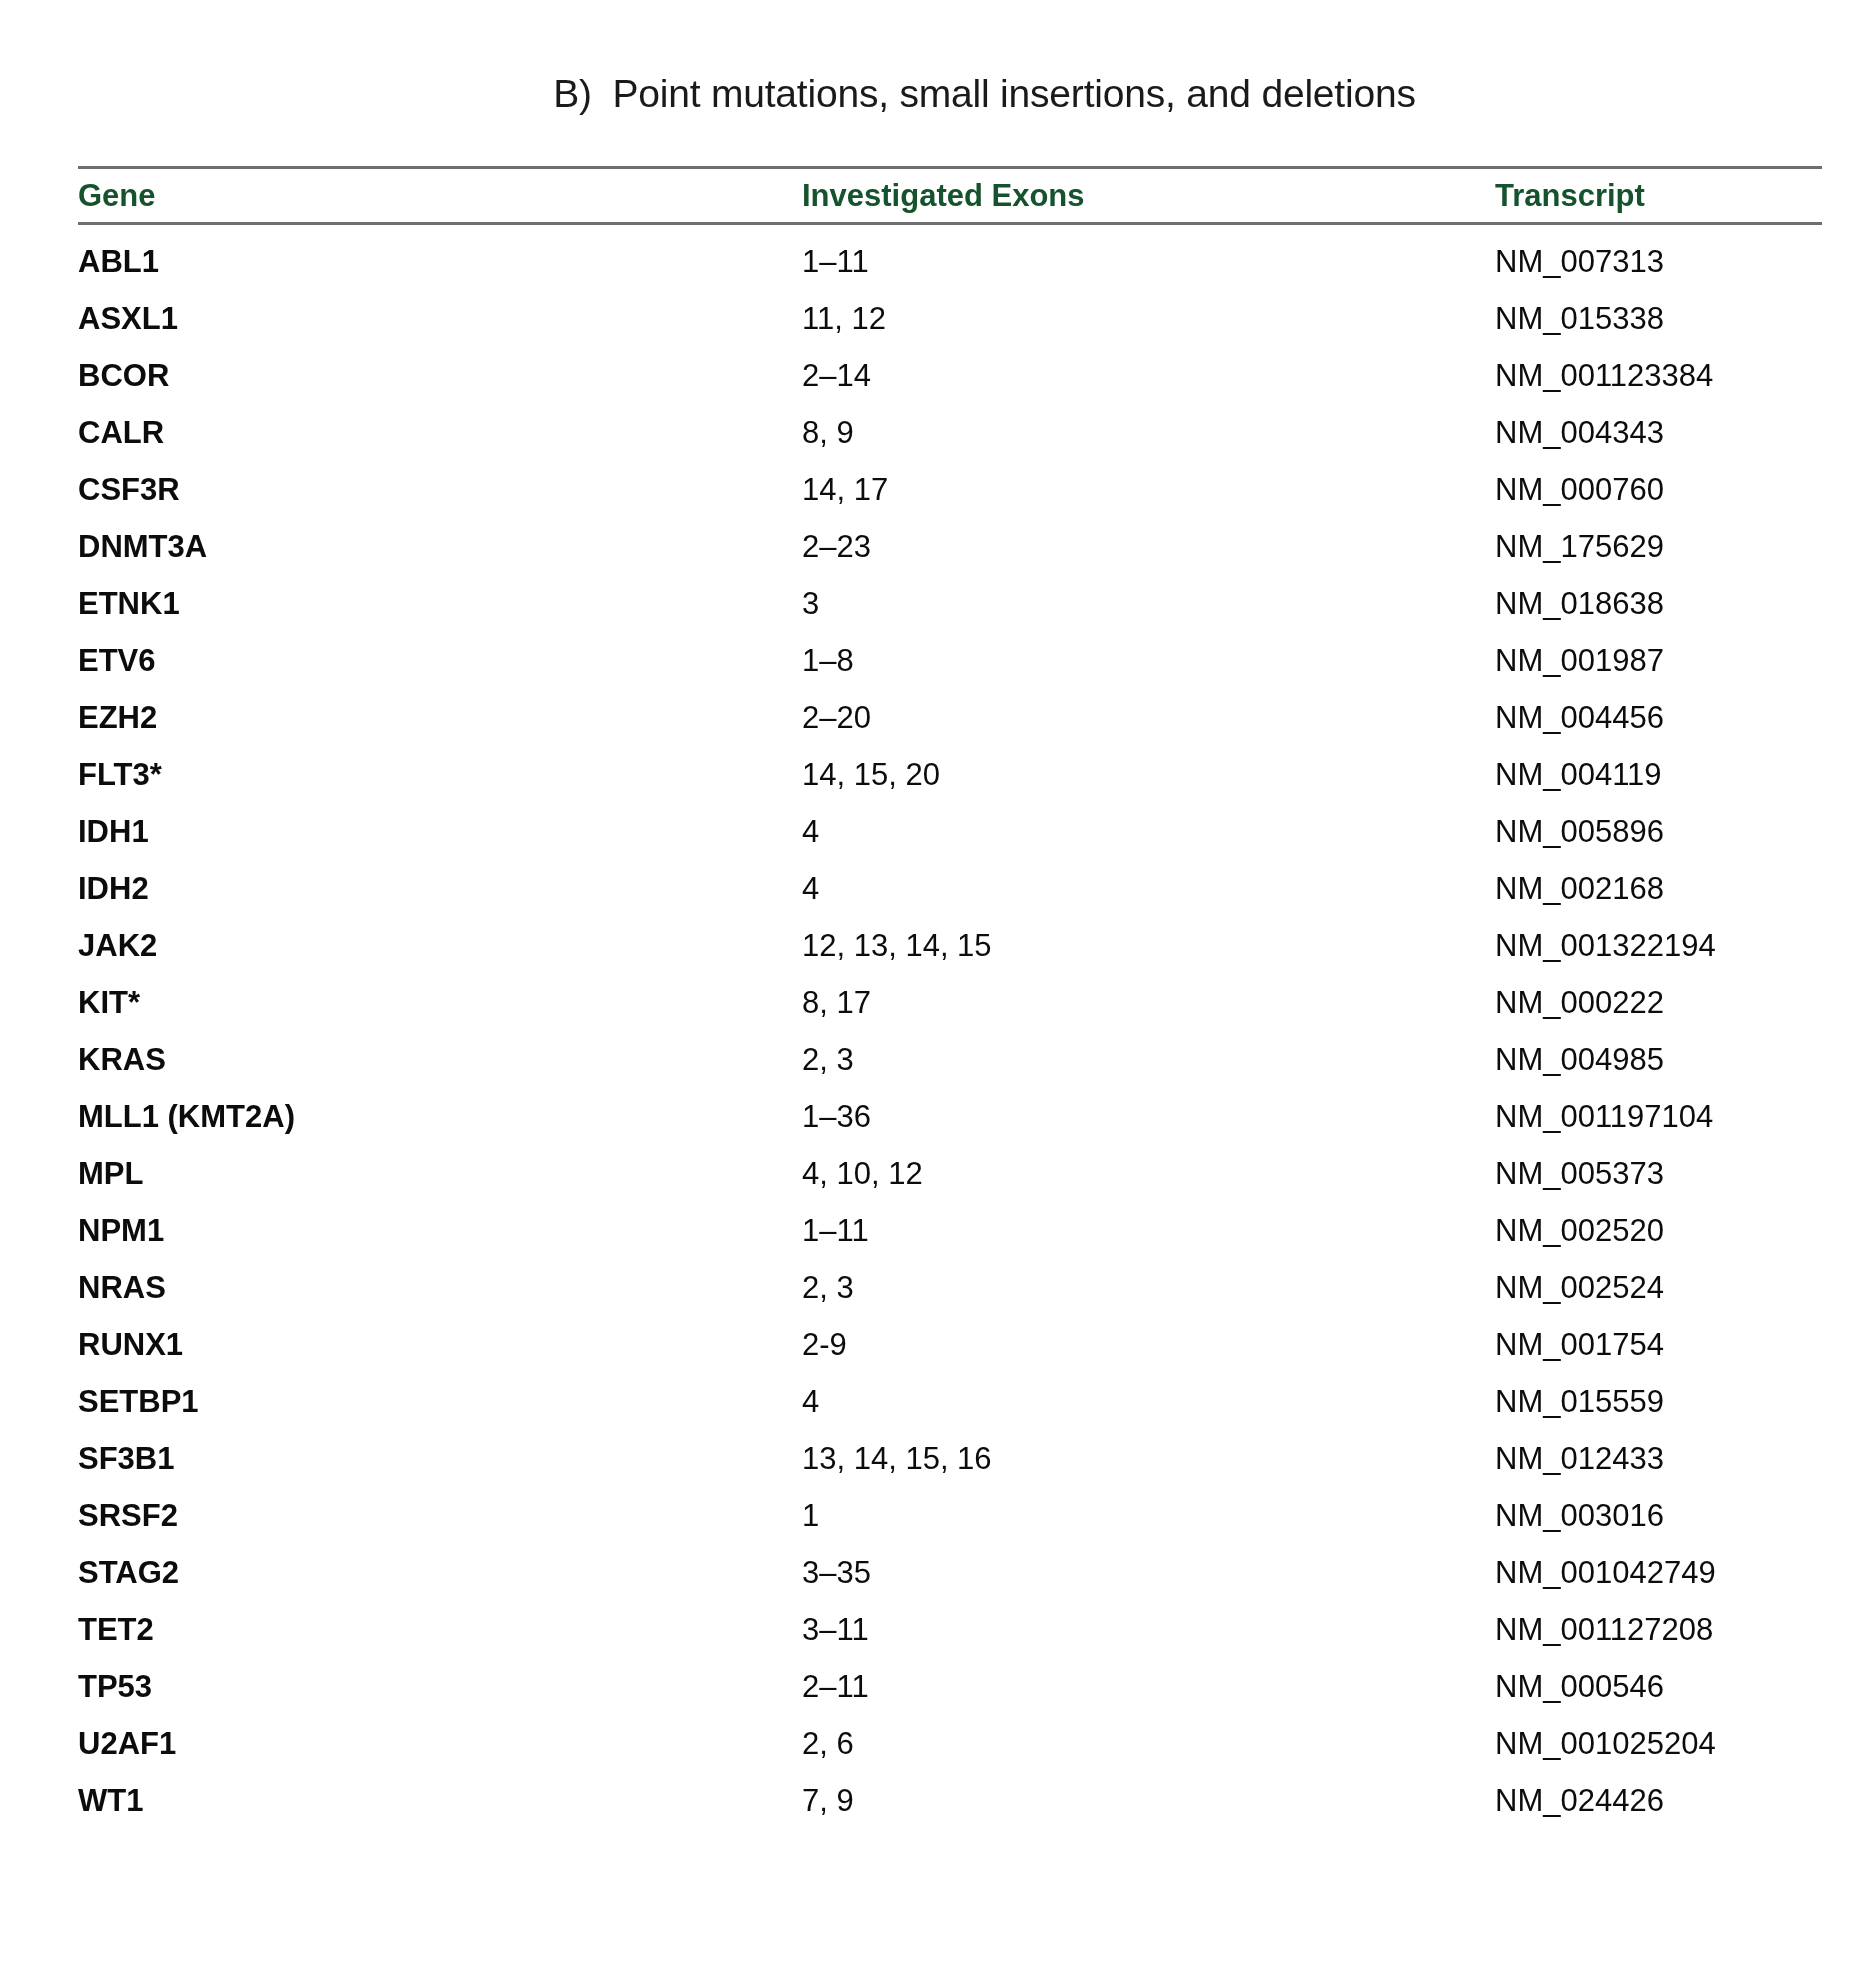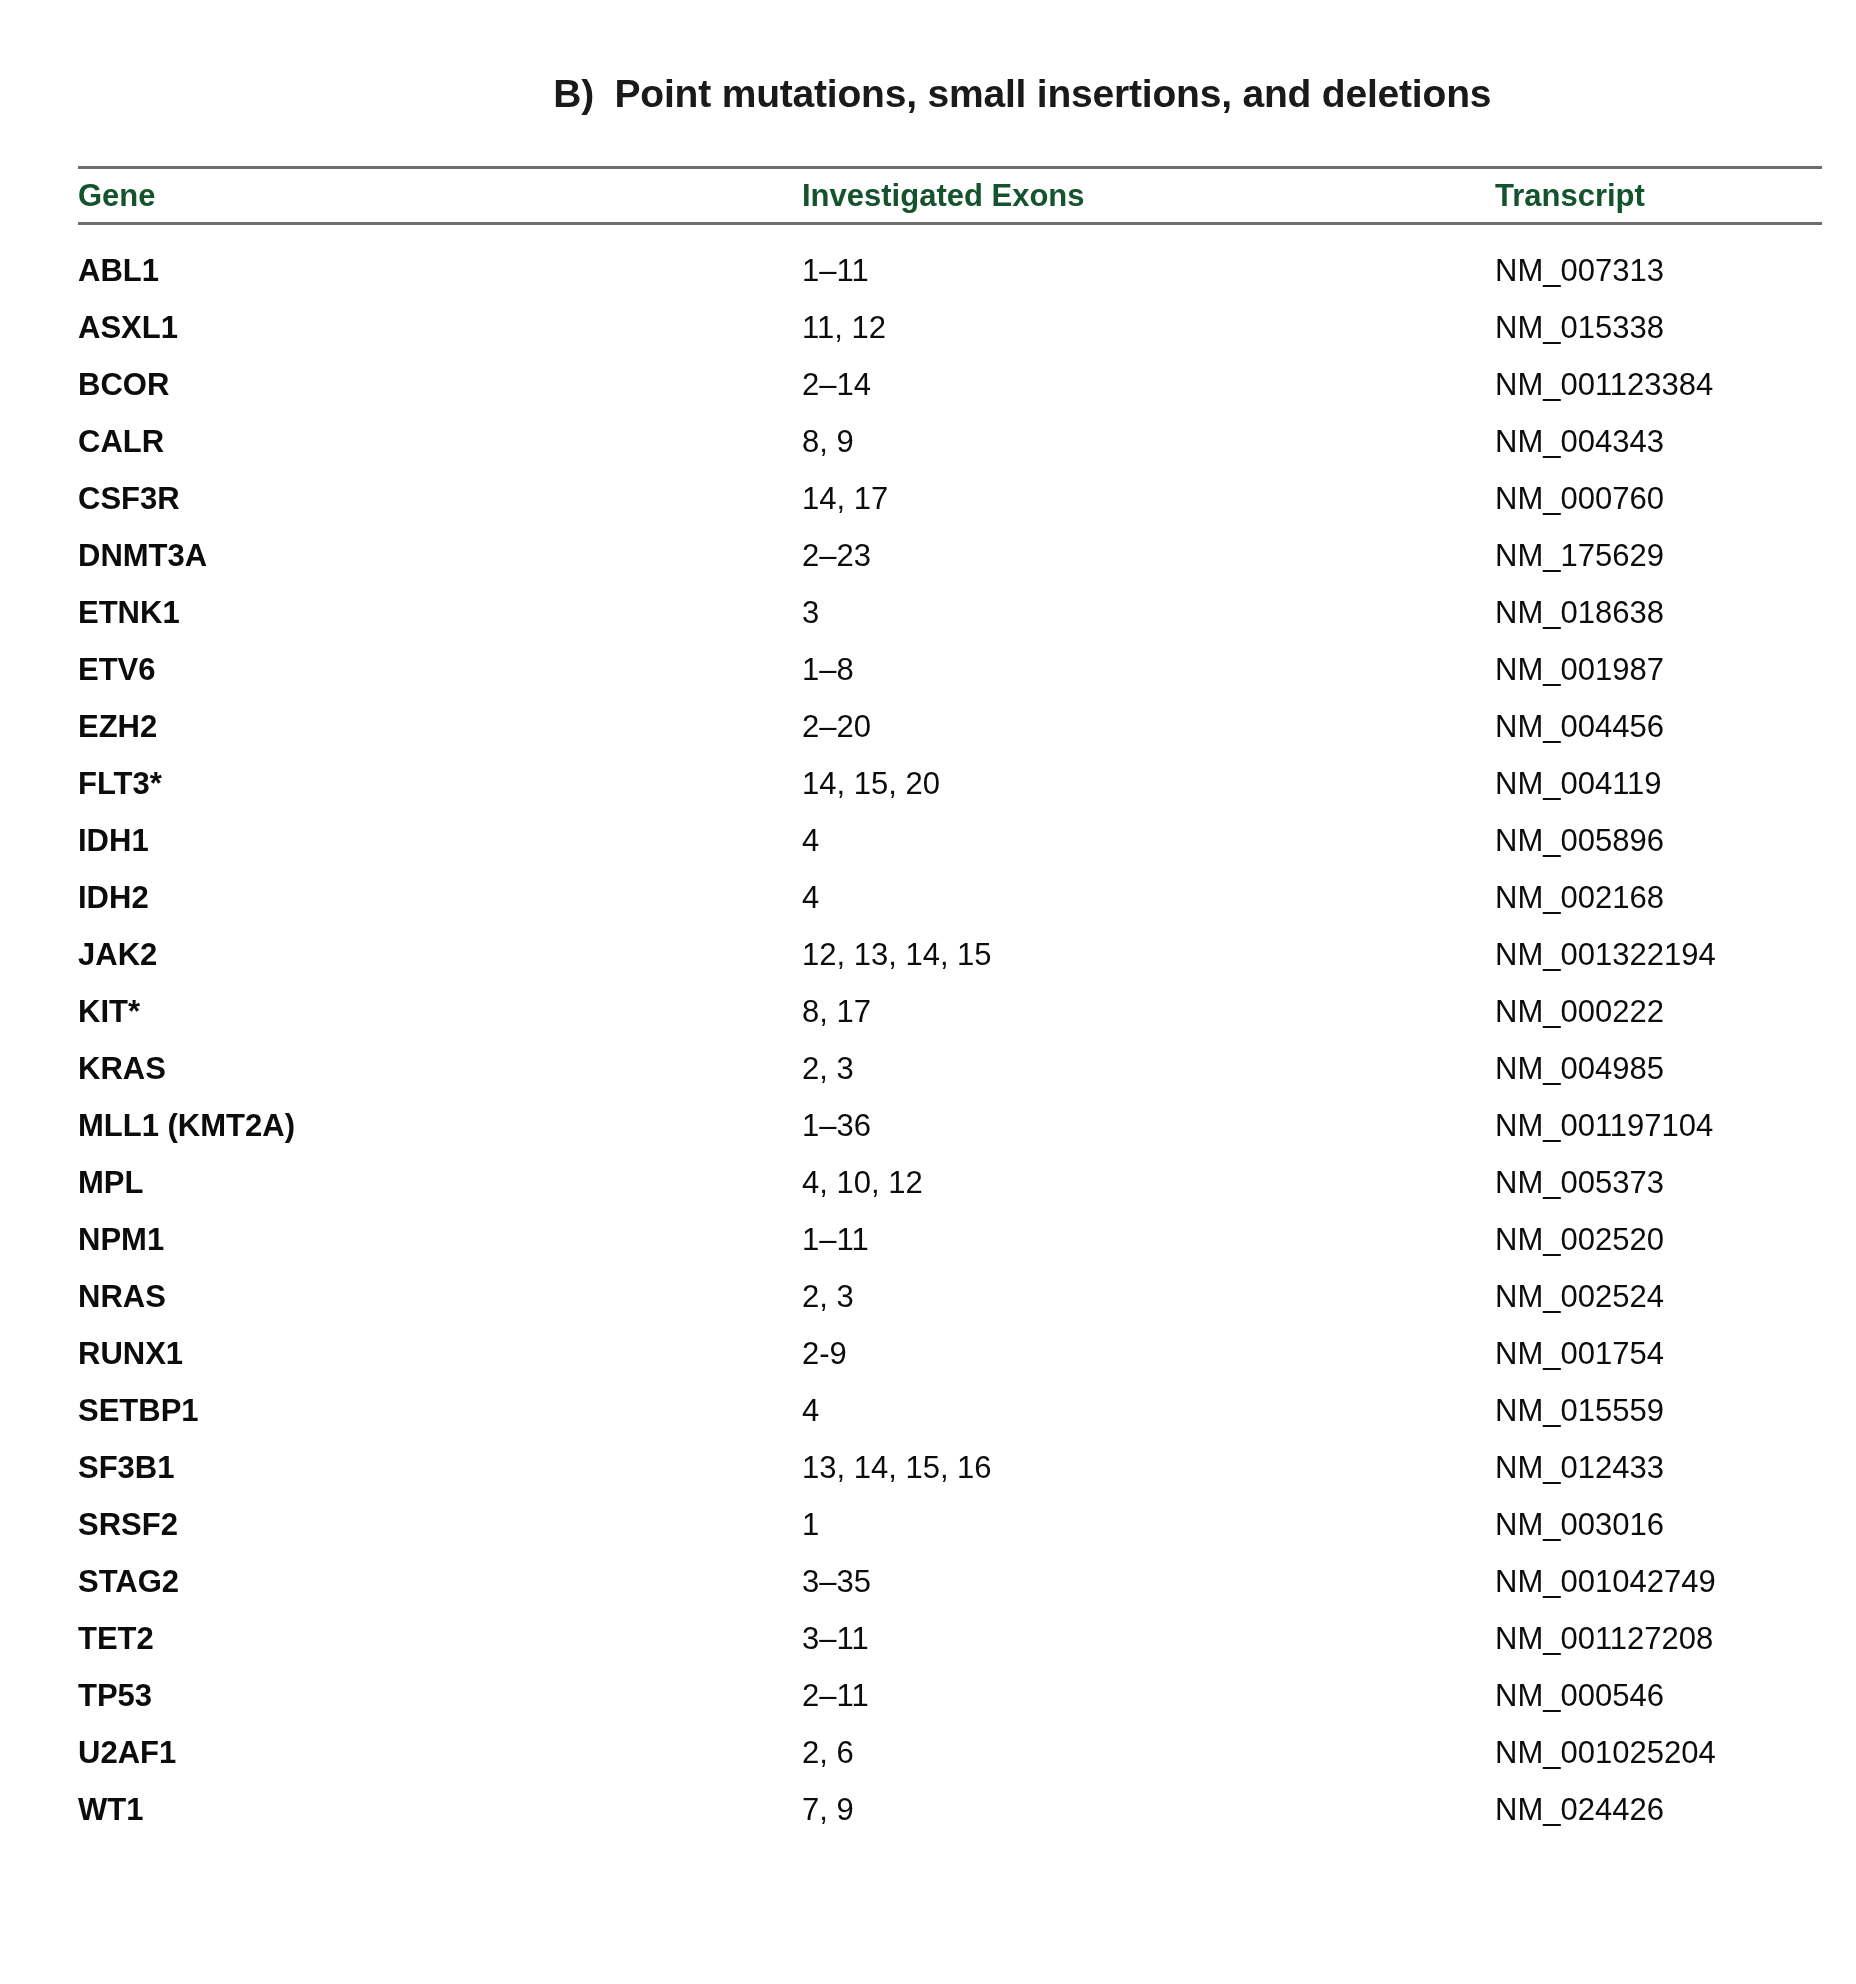--- a/index.html
+++ b/index.html
@@ -17,21 +17,21 @@
     overflow: hidden;
   }
 
   
   .panel-title {
     position: absolute;
     left: 532px;
     top: 35px;
     font-family: "Liberation Sans", sans-serif;
     font-size: 39px;
-    font-weight: 700;
+    font-weight: 400;
     line-height: 1.0;
     color: #1a1a1a;
     white-space: pre;
     letter-spacing: -0.2px;
   }
   .panel-title .label {
     display: inline;
   }
   .panel-title .gap {
     display: inline-block;
@@ -90,21 +90,21 @@
     padding-left: 27px;
   }
   td.td-exons {
     font-weight: 400;
     padding-left: 28px;
   }
   td.td-tx {
     font-weight: 400;
     padding-left: 22px;
   }
-  tbody tr:first-child td { padding-top: 17px; }
+  tbody tr:first-child td { padding-top: 8px; }
 </style>
 </head>
 <body>
 
 <div class="panel-title">
   <span class="label">B)</span><span class="gap"></span><span class="label">Point mutations, small insertions, and deletions</span>
 </div>
 
 <div class="table-wrap">
   <table class="gene-table">

